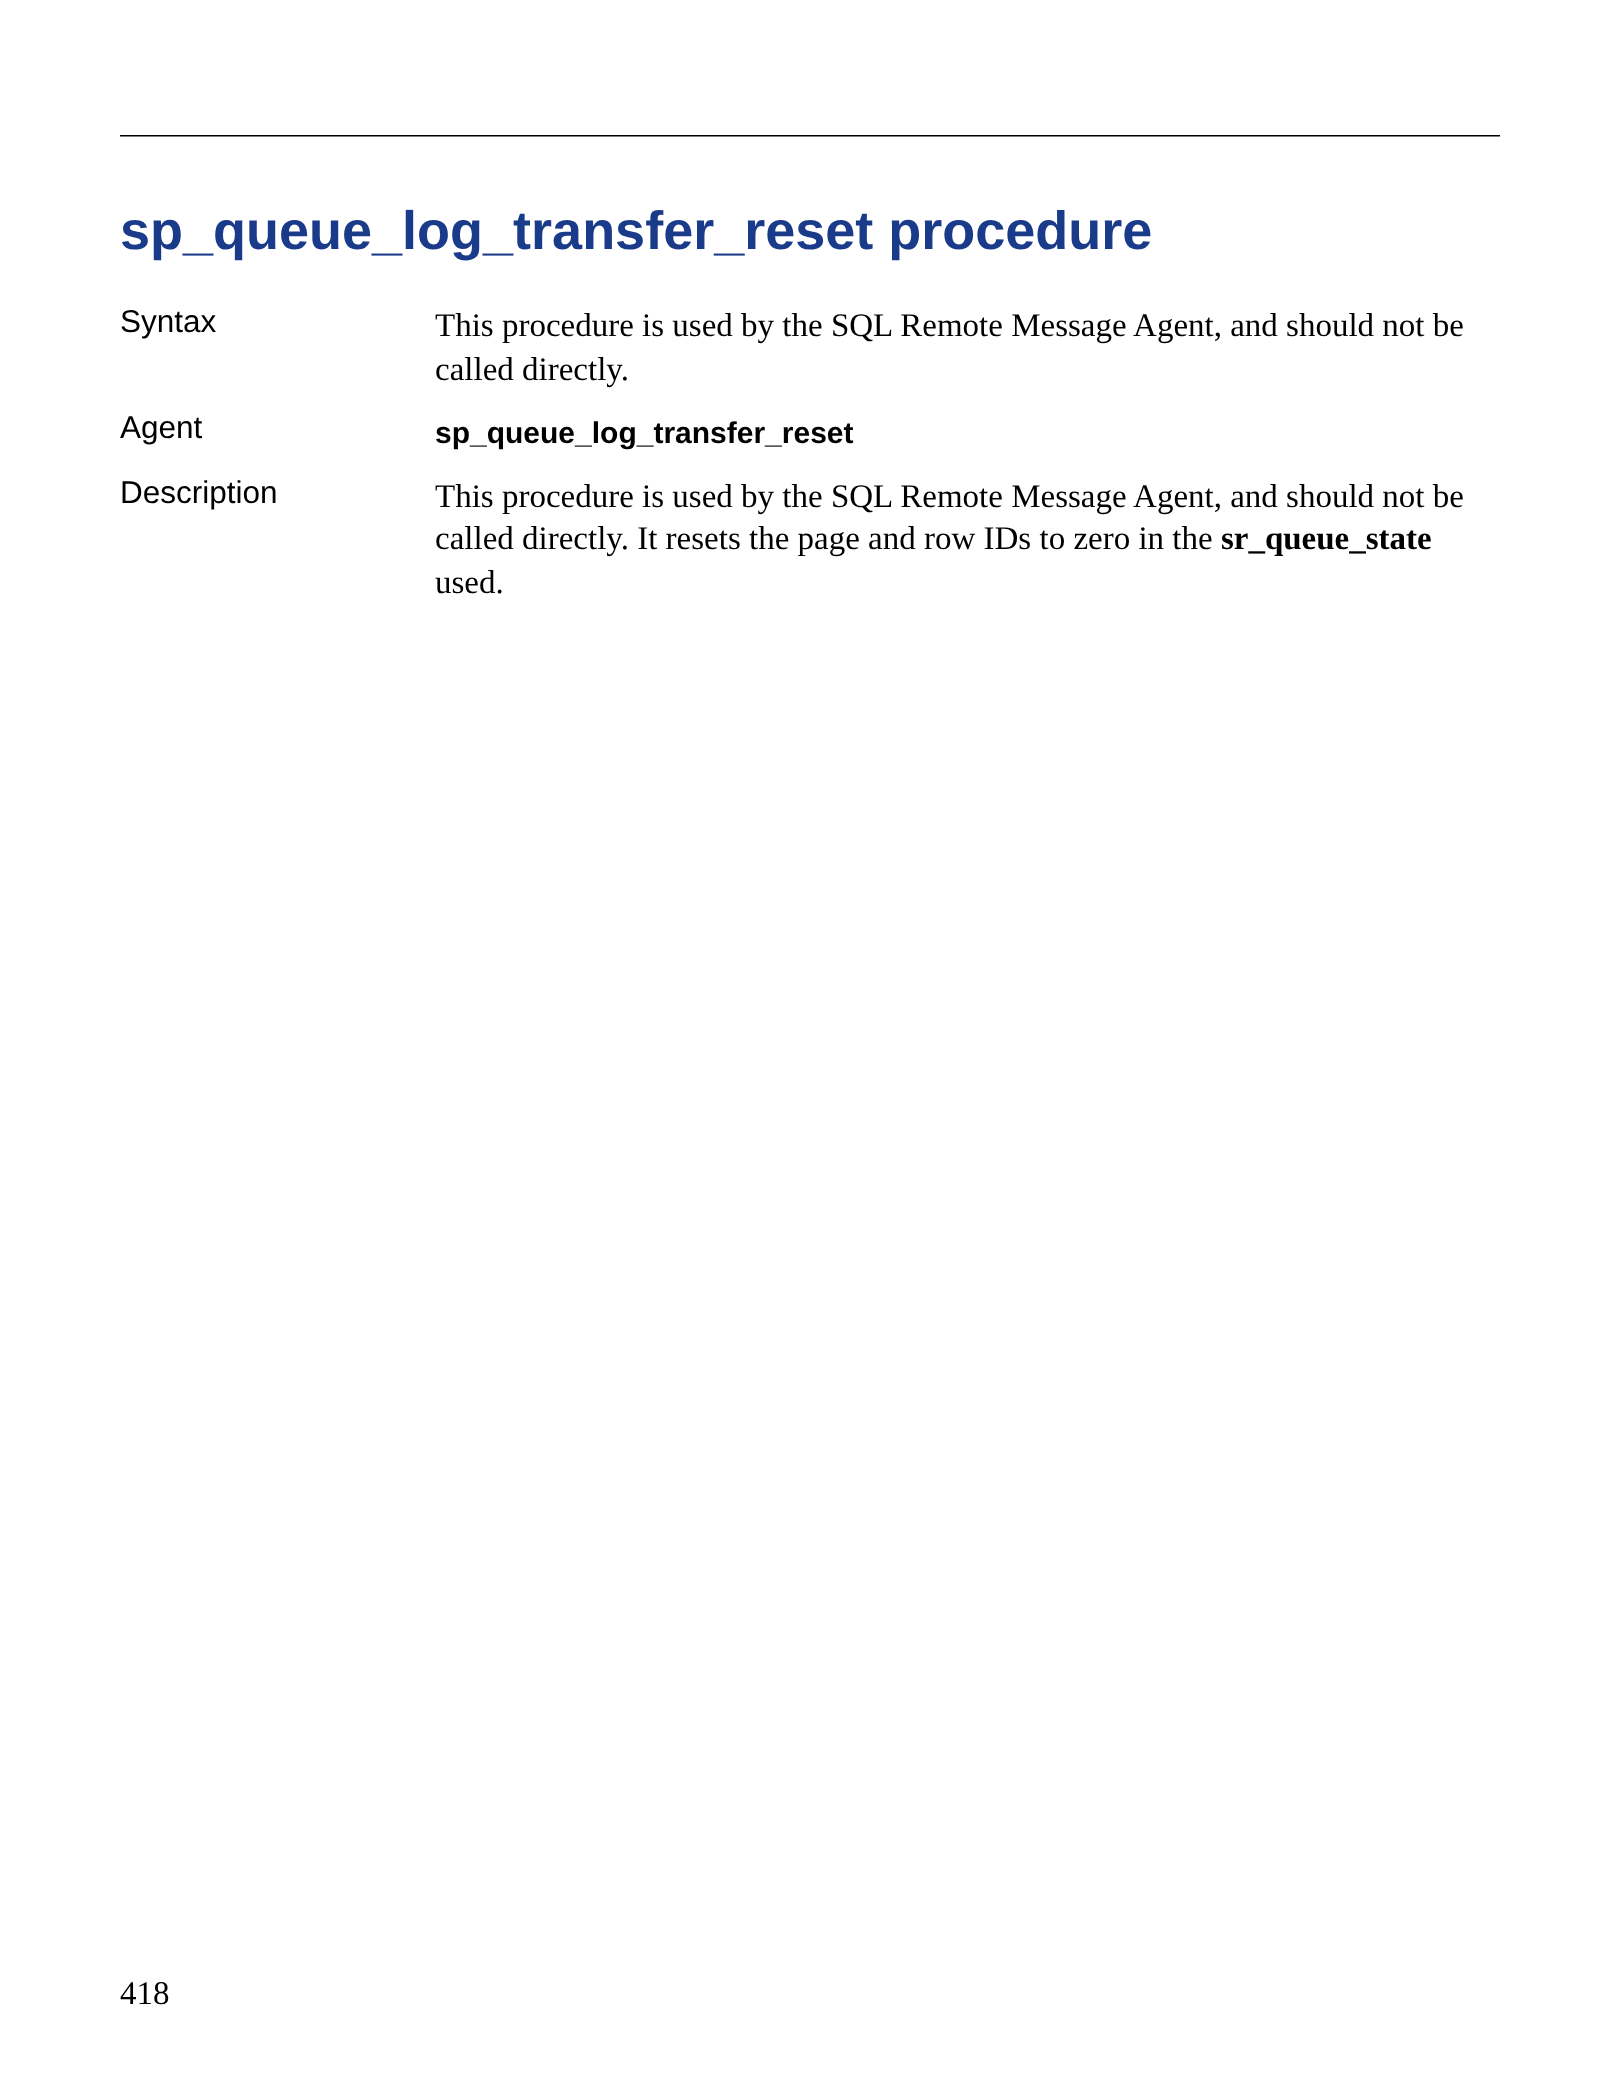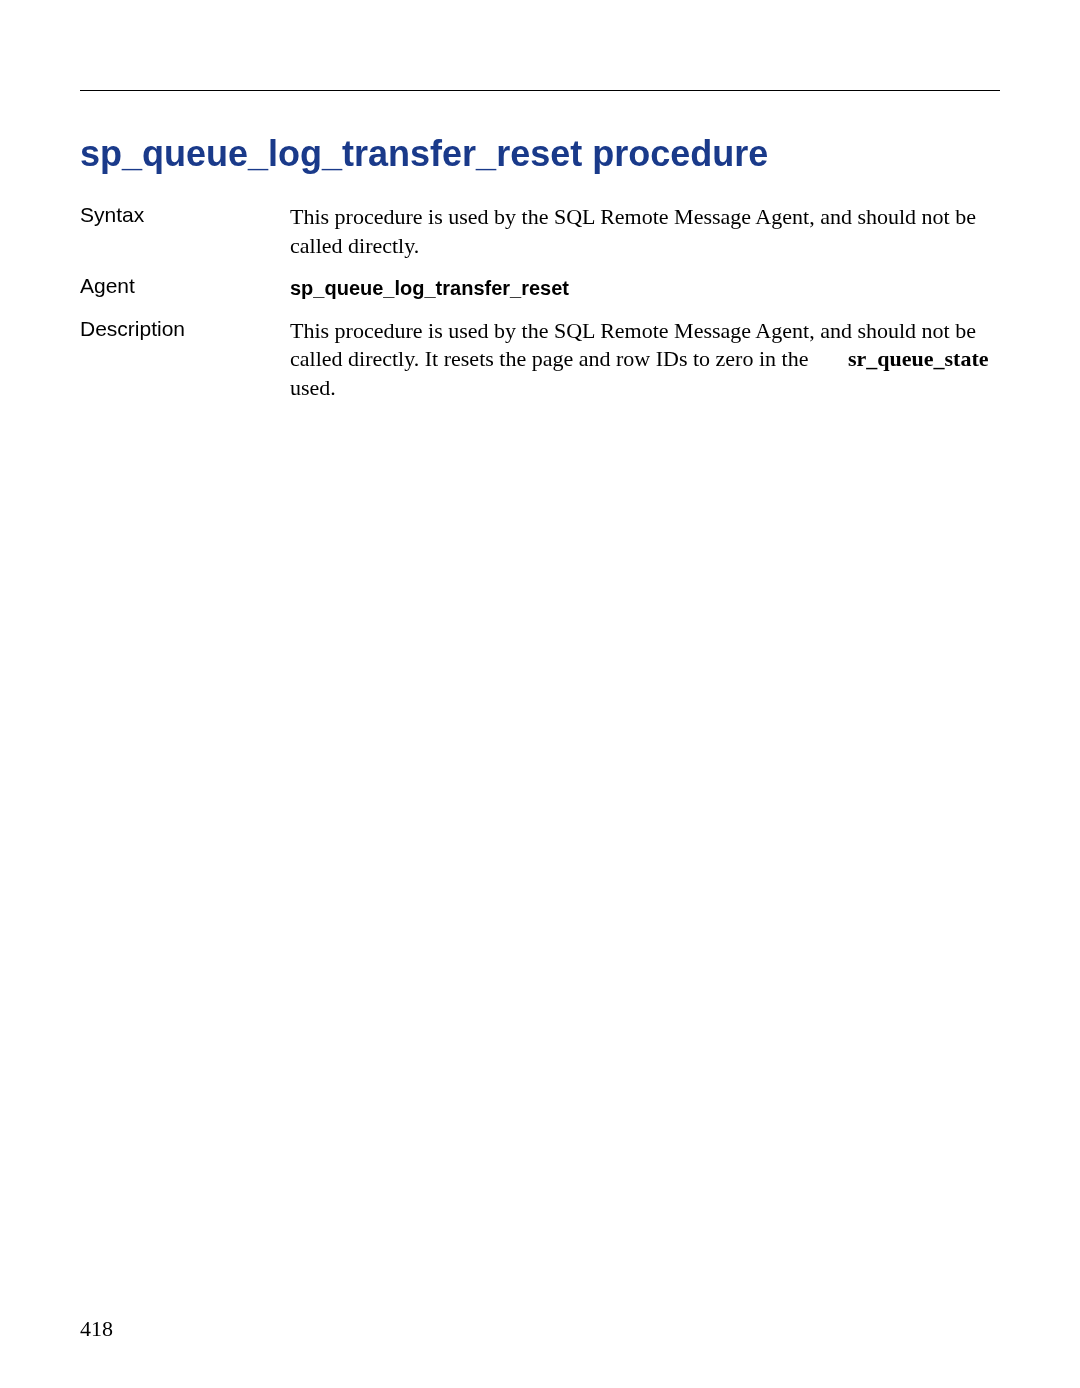--- a/index.html
+++ b/index.html
@@ -49,21 +49,20 @@
     }
     .syntax-text {
       font-family: Arial, Helvetica, sans-serif;
       font-size: 20px;
       font-weight: bold;
       color: #000;
       text-align: center;
     }
     .bold-inline {
       font-weight: bold;
-      margin-left: 34px;
     }
     .page-number {
       position: absolute;
       bottom: 46px;
       left: 80px;
       font-family: "Times New Roman", Times, serif;
       font-size: 22px;
       color: #000;
     }
   </style>

